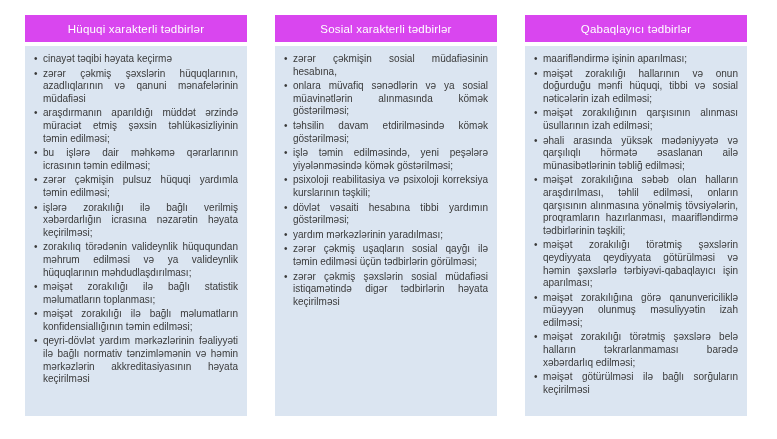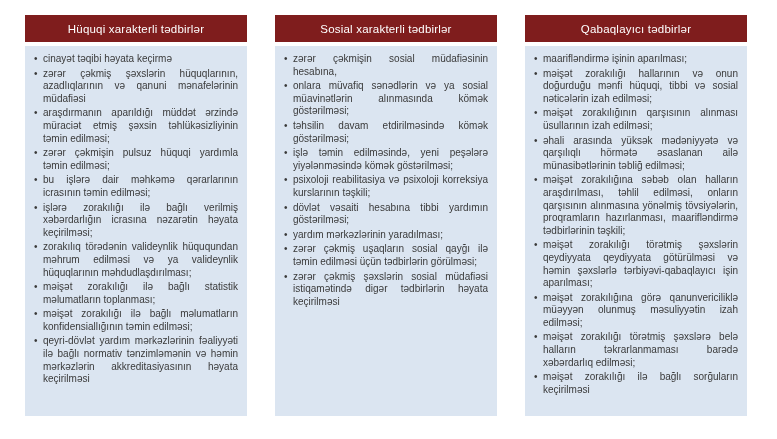--- a/index.html
+++ b/index.html
@@ -24,21 +24,21 @@
     gap: 28px;
     align-items: stretch;
   }
   .col {
     width: 222px;
     display: flex;
     flex-direction: column;
   }
   .col-header {
     height: 27px;
-    background: #7f1d1d;
+    background: #d946ef;
     color: #ffffff;
     font-size: 11.5px;
     letter-spacing: 0.2px;
     display: flex;
     align-items: center;
     justify-content: center;
     text-align: center;
     flex: 0 0 auto;
   }
   .col-body {
@@ -74,22 +74,22 @@
 <div class="page">
   <div class="row">
 
     <section class="col">
       <header class="col-header">Hüquqi xarakterli tədbirlər</header>
       <div class="col-body">
         <ul class="items">
             <li class="item">cinayət təqibi həyata keçirmə</li>
             <li class="item">zərər çəkmiş şəxslərin hüquqlarının, azadlıqlarının və qanuni mənafelərinin müdafiəsi</li>
             <li class="item">araşdırmanın aparıldığı müddət ərzində müraciət etmiş şəxsin təhlükəsizliyinin təmin edilməsi;</li>
+            <li class="item">bu işlərə dair məhkəmə qərarlarının icrasının təmin edilməsi;</li>
             <li class="item">zərər çəkmişin pulsuz hüquqi yardımla təmin edilməsi;</li>
-            <li class="item">bu işlərə dair məhkəmə qərarlarının icrasının təmin edilməsi;</li>
             <li class="item">işlərə zorakılığı ilə bağlı verilmiş xəbərdarlığın icrasına nəzarətin həyata keçirilməsi;</li>
             <li class="item">zorakılıq törədənin valideynlik hüququndan məhrum edilməsi və ya valideynlik hüquqlarının məhdudlaşdırılması;</li>
             <li class="item">məişət zorakılığı ilə bağlı statistik məlumatların toplanması;</li>
             <li class="item">məişət zorakılığı ilə bağlı məlumatların konfidensiallığının təmin edilməsi;</li>
             <li class="item">qeyri-dövlət yardım mərkəzlərinin fəaliyyəti ilə bağlı normativ tənzimləmənin və həmin mərkəzlərin akkreditasiyasının həyata keçirilməsi</li>
           </ul>
       </div>
     </section>
 
     <section class="col">
@@ -114,19 +114,19 @@
       <div class="col-body">
         <ul class="items">
             <li class="item">maarifləndirmə işinin aparılması;</li>
             <li class="item">məişət zorakılığı hallarının və onun doğurduğu mənfi hüquqi, tibbi və sosial nəticələrin izah edilməsi;</li>
             <li class="item">məişət zorakılığının qarşısının alınması üsullarının izah edilməsi;</li>
             <li class="item">əhali arasında yüksək mədəniyyətə və qarşılıqlı hörmətə əsaslanan ailə münasibətlərinin təbliğ edilməsi;</li>
             <li class="item">məişət zorakılığına səbəb olan halların araşdırılması, təhlil edilməsi, onların qarşısının alınmasına yönəlmiş tövsiyələrin, proqramların hazırlanması, maarifləndirmə tədbirlərinin təşkili;</li>
             <li class="item">məişət zorakılığı törətmiş şəxslərin qeydiyyata qeydiyyata götürülməsi və həmin şəxslərlə tərbiyəvi-qabaqlayıcı işin aparılması;</li>
             <li class="item">məişət zorakılığına görə qanunvericiliklə müəyyən olunmuş məsuliyyətin izah edilməsi;</li>
             <li class="item">məişət zorakılığı törətmiş şəxslərə belə halların təkrarlanmaması barədə xəbərdarlıq edilməsi;</li>
-            <li class="item">məişət zorakılığı ilə bağlı sorğuların keçirilməsi</li>
+            <li class="item">məişət götürülməsi ilə bağlı sorğuların keçirilməsi</li>
           </ul>
       </div>
     </section>
 
   </div>
 </div>
 
 </body></html>

